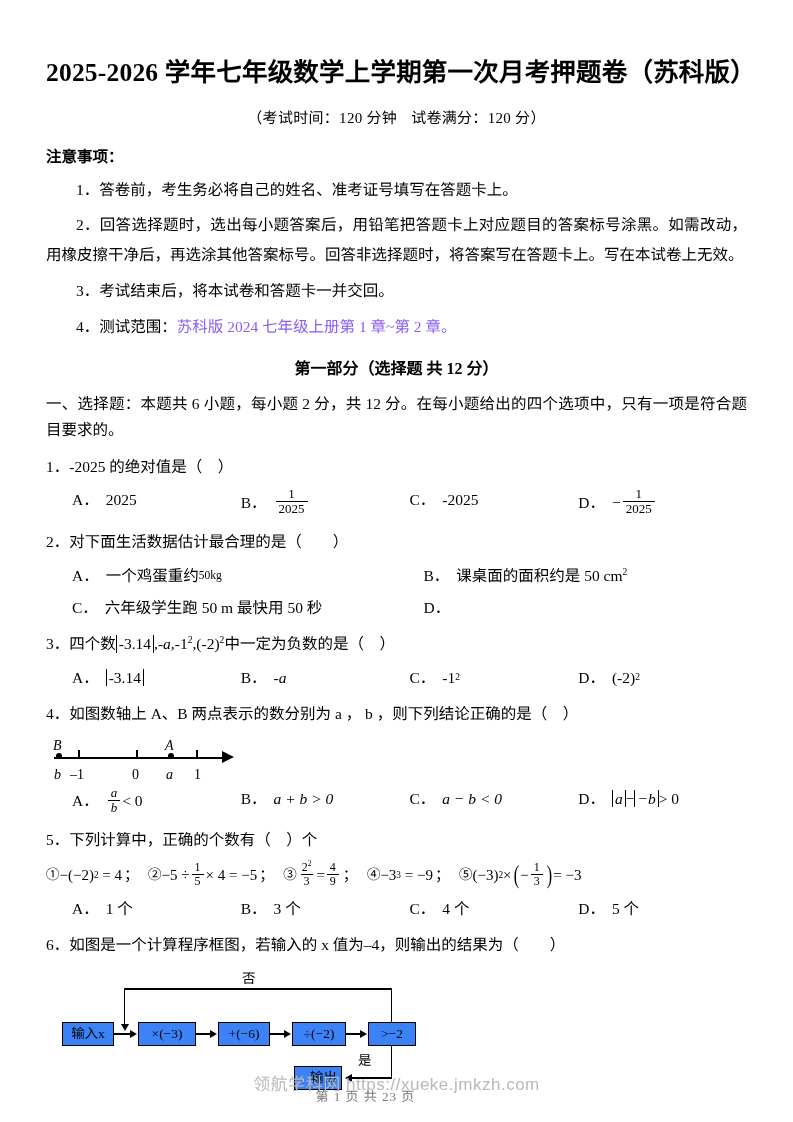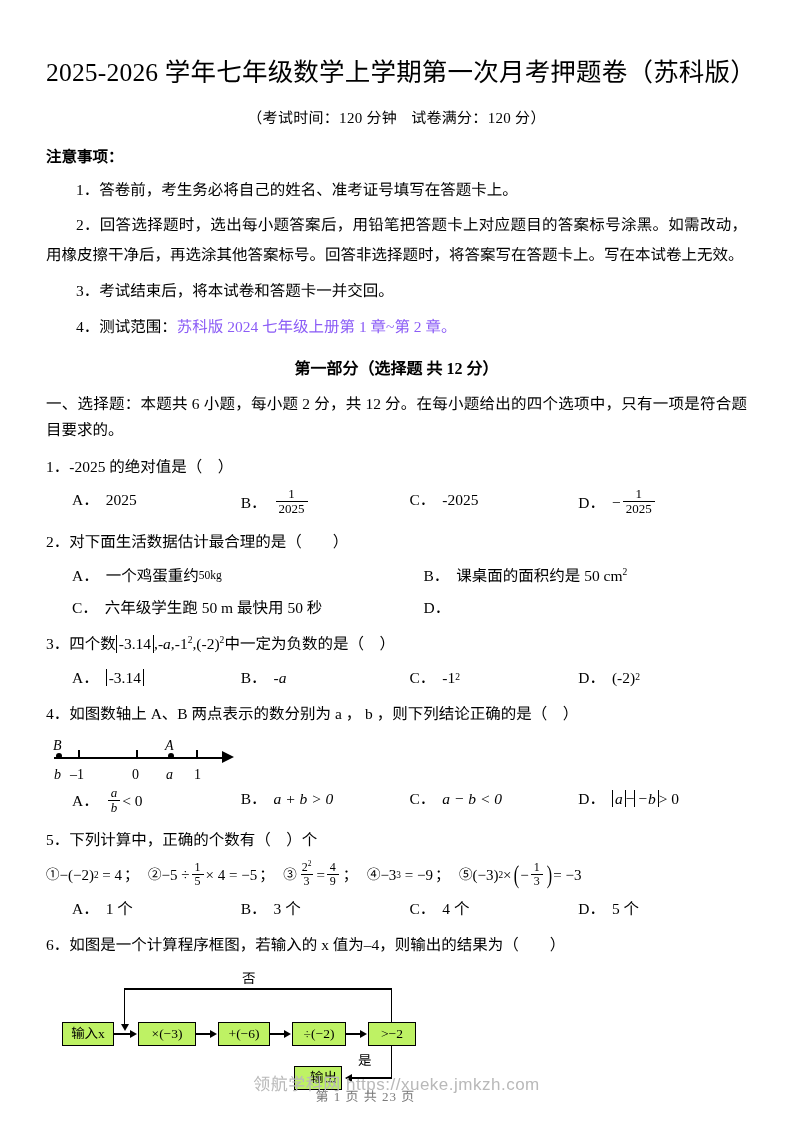--- a/index.html
+++ b/index.html
@@ -21,21 +21,21 @@
     width: 793px;
     height: 1122px;
     box-sizing: border-box;
     padding: 44px 46px 0 46px;
   }
 
   
   .doc-title {
     text-align: left;
     font-size: 25.5px;
-    font-weight: normal;
+    font-weight: bold;
     letter-spacing: 0.2px;
     margin: 12px 0 0 0;
     line-height: 1.35;
     white-space: nowrap;
   }
   .doc-subtitle {
     text-align: center;
     font-size: 15px;
     margin: 16px 0 0 0;
     letter-spacing: 0.3px;
@@ -202,21 +202,21 @@
 
   
   .flow {
     position: relative;
     height: 118px;
     margin: 8px 0 0 0;
   }
   .fbox {
     position: absolute;
     border: 1.4px solid #000;
-    background: #bef264;
+    background: #3b82f6;
     font-size: 13.5px;
     display: flex;
     align-items: center;
     justify-content: center;
     box-sizing: border-box;
     white-space: nowrap;
     padding: 0 4px;
   }
   .fline {
     position: absolute;

